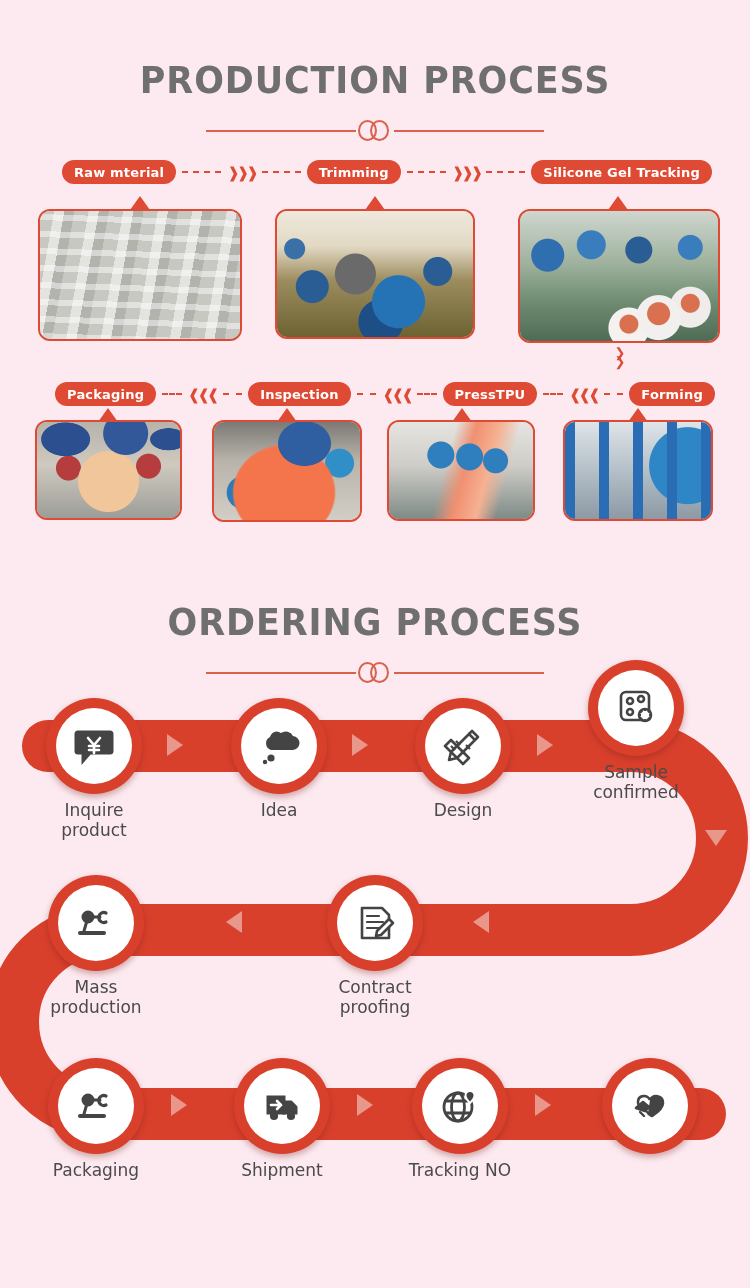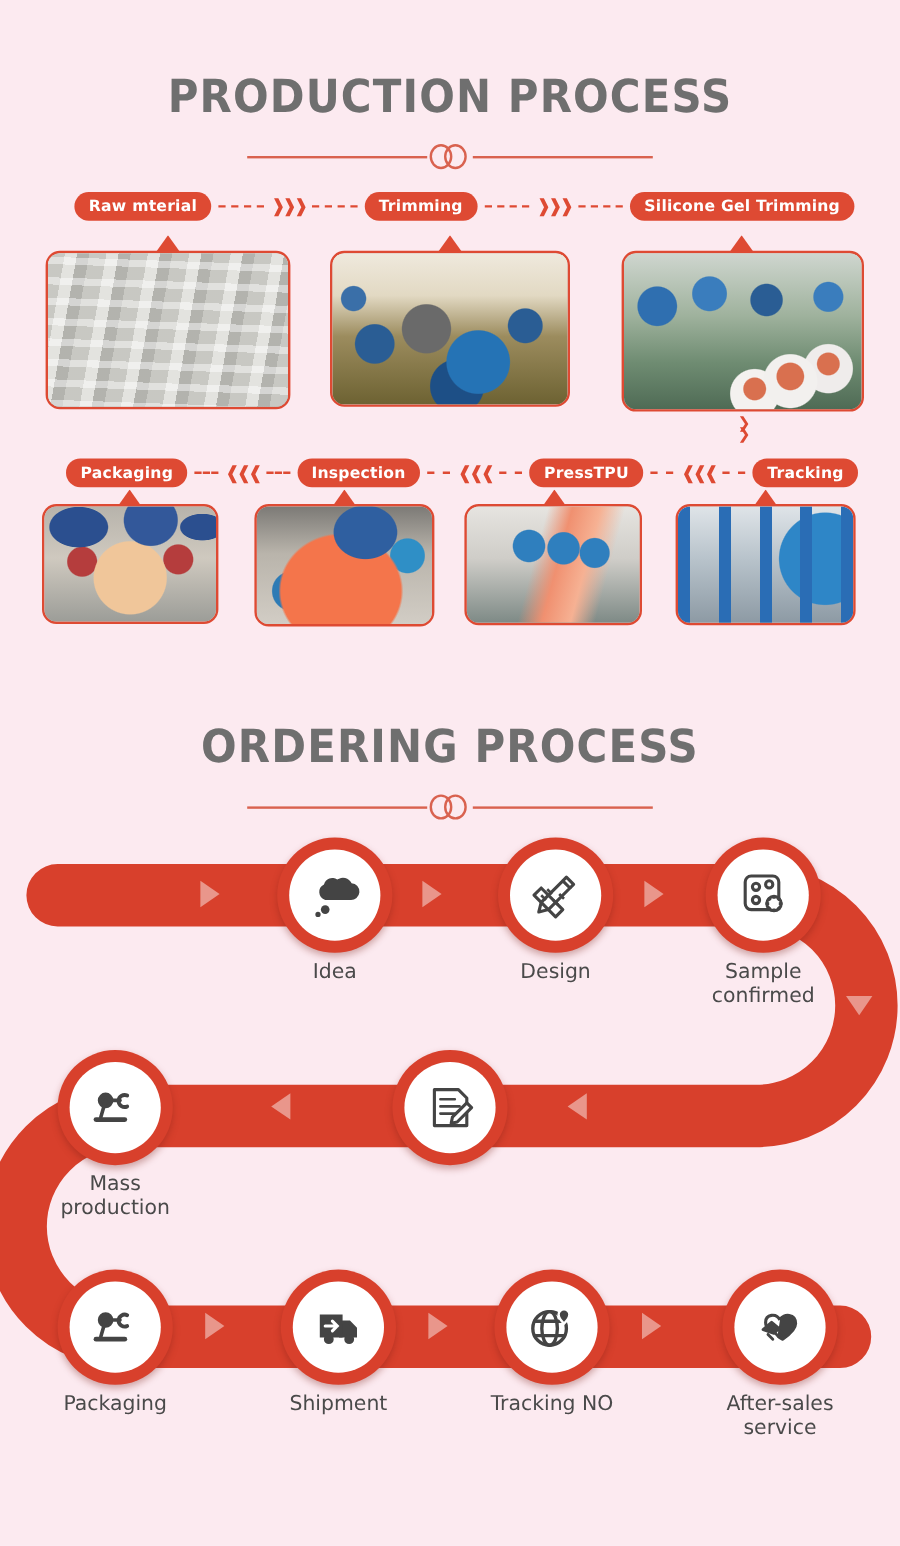--- a/index.html
+++ b/index.html
@@ -131,21 +131,21 @@
 
   <div class="pillrow" style="left:62px; top:160px; width:650px;">
     <span class="pill">Raw mterial</span>
     <span class="dash"></span>
     <span class="chev">❱❱❱</span>
     <span class="dash"></span>
     <span class="pill">Trimming</span>
     <span class="dash"></span>
     <span class="chev">❱❱❱</span>
     <span class="dash"></span>
-    <span class="pill">Silicone Gel Trimming</span>
+    <span class="pill">Silicone Gel Tracking</span>
   </div>
 
   <div class="notch" style="left:130px; top:196px;"></div>
   <div class="photo" style="left:38px; top:209px; width:204px; height:132px;">
     <div class="inner" style="background:
       repeating-linear-gradient(100deg,#c9c9c4 0 14px,#e4e4e0 14px 24px,#b4b4af 24px 34px),
       linear-gradient(#d8d8d3,#a9a9a4);"></div>
     <div class="inner" style="background:
       repeating-linear-gradient(2deg, rgba(255,255,255,.45) 0 6px, rgba(120,120,115,.18) 6px 17px);
       mix-blend-mode:overlay;"></div>
@@ -187,21 +187,21 @@
     <span class="chev">❰❰❰</span>
     <span class="dash"></span>
     <span class="pill">Inspection</span>
     <span class="dash"></span>
     <span class="chev">❰❰❰</span>
     <span class="dash"></span>
     <span class="pill">PressTPU</span>
     <span class="dash"></span>
     <span class="chev">❰❰❰</span>
     <span class="dash"></span>
-    <span class="pill">Tracking</span>
+    <span class="pill">Forming</span>
   </div>
 
   <div class="notch" style="left:98px; top:408px;"></div>
   <div class="photo" style="left:35px; top:420px; width:147px; height:100px;">
     <div class="inner" style="background:linear-gradient(#b7b3ab 0%,#cfc9bf 45%,#9c9d98 100%);"></div>
     <div class="inner" style="background:
       radial-gradient(ellipse at 20% 18%, #2b4f8f 0 24px, transparent 25px),
       radial-gradient(ellipse at 62% 12%, #33589a 0 22px, transparent 23px),
       radial-gradient(ellipse at 92% 18%, #2b4f8f 0 18px, transparent 19px),
       radial-gradient(circle at 50% 62%, #f0c69a 0 30px, transparent 31px),
@@ -247,20 +247,30 @@
           <div class="ring r2"></div>
       </div>
       <div class="dline"></div>
     </div>
   </div>
 
   <svg class="ribbon" style="top:690px;" viewBox="0 0 750 520">
     <path d="M 48 56 H 630 A 92 92 0 0 1 630 240 H 105 A 92 92 0 0 0 105 424 H 700" fill="none" stroke="#d8402c" stroke-width="52" stroke-linecap="round"></path>
   </svg>
 
+  <div class="node" style="left:46px; top:698px;">
+    <div class="ring-outer"></div>
+    <div class="disc">
+      <svg viewBox="0 0 48 48" fill="none" stroke="#444" stroke-width="3">
+        <path d="M8 10h32a2 2 0 012 2v17a2 2 0 01-2 2H20l-7 8v-8H8a2 2 0 01-2-2V12a2 2 0 012-2z" fill="#444"></path>
+        <path d="M18 16l6 7 6-7M24 23v8M19 24h10M19 28h10" stroke="#fff" stroke-width="2.6" stroke-linecap="round"></path>
+      </svg>
+    </div>
+    <div class="cap">Inquire<br>product</div>
+  </div>
   <div class="arrow right" style="left:167px; top:734px;"></div>
 
   <div class="node" style="left:231px; top:698px;">
     <div class="ring-outer"></div>
     <div class="disc">
       <svg viewBox="0 0 48 48">
         <path d="M15 15a7 7 0 0111-4 8 8 0 0112 3 7 7 0 01-1 14H16a7 7 0 01-1-13z" fill="#444"></path>
         <circle cx="16" cy="36" r="3.6" fill="#444"></circle>
         <circle cx="10" cy="40" r="2.2" fill="#444"></circle>
       </svg>
@@ -276,21 +286,21 @@
         <path d="M12 30l18-18 6 6-18 18-8 2z"></path>
         <path d="M30 12l3-3 6 6-3 3"></path>
         <path d="M12 18l-6 6 18 18 6-6z"></path>
         <path d="M12 24l4 4M17 19l4 4M22 28l4 4M27 23l4 4" stroke-width="2.2"></path>
       </svg>
     </div>
     <div class="cap">Design</div>
   </div>
   <div class="arrow right" style="left:537px; top:734px;"></div>
 
-  <div class="node" style="left:588px; top:698px;">
+  <div class="node" style="left:588px; top:660px;">
     <div class="ring-outer"></div>
     <div class="disc">
       <svg viewBox="0 0 48 48" fill="none" stroke="#444" stroke-width="2.6">
         <rect x="9" y="8" width="28" height="28" rx="5"></rect>
         <circle cx="18" cy="17" r="3"></circle>
           <circle cx="29" cy="15" r="3"></circle>
           <circle cx="18" cy="28" r="3"></circle>
         <circle cx="33" cy="31" r="6" fill="#fff"></circle>
         <path d="M33 24v3M33 35v3M26 31h3M37 31h3M28.2 26.2l2 2M36 34l2 2M38 26.2l-2 2M30 34l-2 2" stroke-width="2.2"></path>
       </svg>
@@ -303,20 +313,21 @@
 
   <div class="node" style="left:327px; top:875px;">
     <div class="ring-outer"></div>
     <div class="disc">
       <svg viewBox="0 0 48 48" fill="none" stroke="#444" stroke-width="2.6" stroke-linejoin="round">
         <path d="M11 9h20l7 7v23H11z"></path>
         <path d="M16 17h12M16 23h16M16 29h12" stroke-width="2.2" stroke-linecap="round"></path>
         <path d="M26 32l12-12 4 4-12 12-5 1z" fill="#fff"></path>
       </svg>
     </div>
+    <div class="cap">Contract<br>proofing</div>
   </div>
   <div class="arrow left" style="left:226px; top:911px;"></div>
 
   <div class="node" style="left:48px; top:875px;">
     <div class="ring-outer"></div>
     <div class="disc">
       <svg viewBox="0 0 48 48" fill="none" stroke="#444" stroke-width="3" stroke-linecap="round">
         <circle cx="16" cy="18" r="5" fill="#444"></circle>
         <path d="M16 18h12"></path>
         <path d="M34 14a5 5 0 100 9" stroke-width="3.2"></path>
@@ -374,16 +385,15 @@
   <div class="node" style="left:602px; top:1058px;">
     <div class="ring-outer"></div>
     <div class="disc">
       <svg viewBox="0 0 48 48" fill="none" stroke="#444" stroke-width="2.6" stroke-linejoin="round">
         <path d="M24 18c-3-6-12-5-12 2 0 4 4 7 4 7"></path>
         <path d="M24 18c3-6 13-5 13 3 0 6-8 11-11 13-2-1-4-3-4-3" fill="#444"></path>
         <path d="M10 26l7-6 6 5-4 4z" fill="#444"></path>
         <path d="M14 30l4 4M18 27l5 5M22 25l5 5" stroke-width="2.4" stroke-linecap="round"></path>
       </svg>
     </div>
-    <div class="cap">After-sales<br>service</div>
   </div>
 
 </div>
 
 </body></html>

